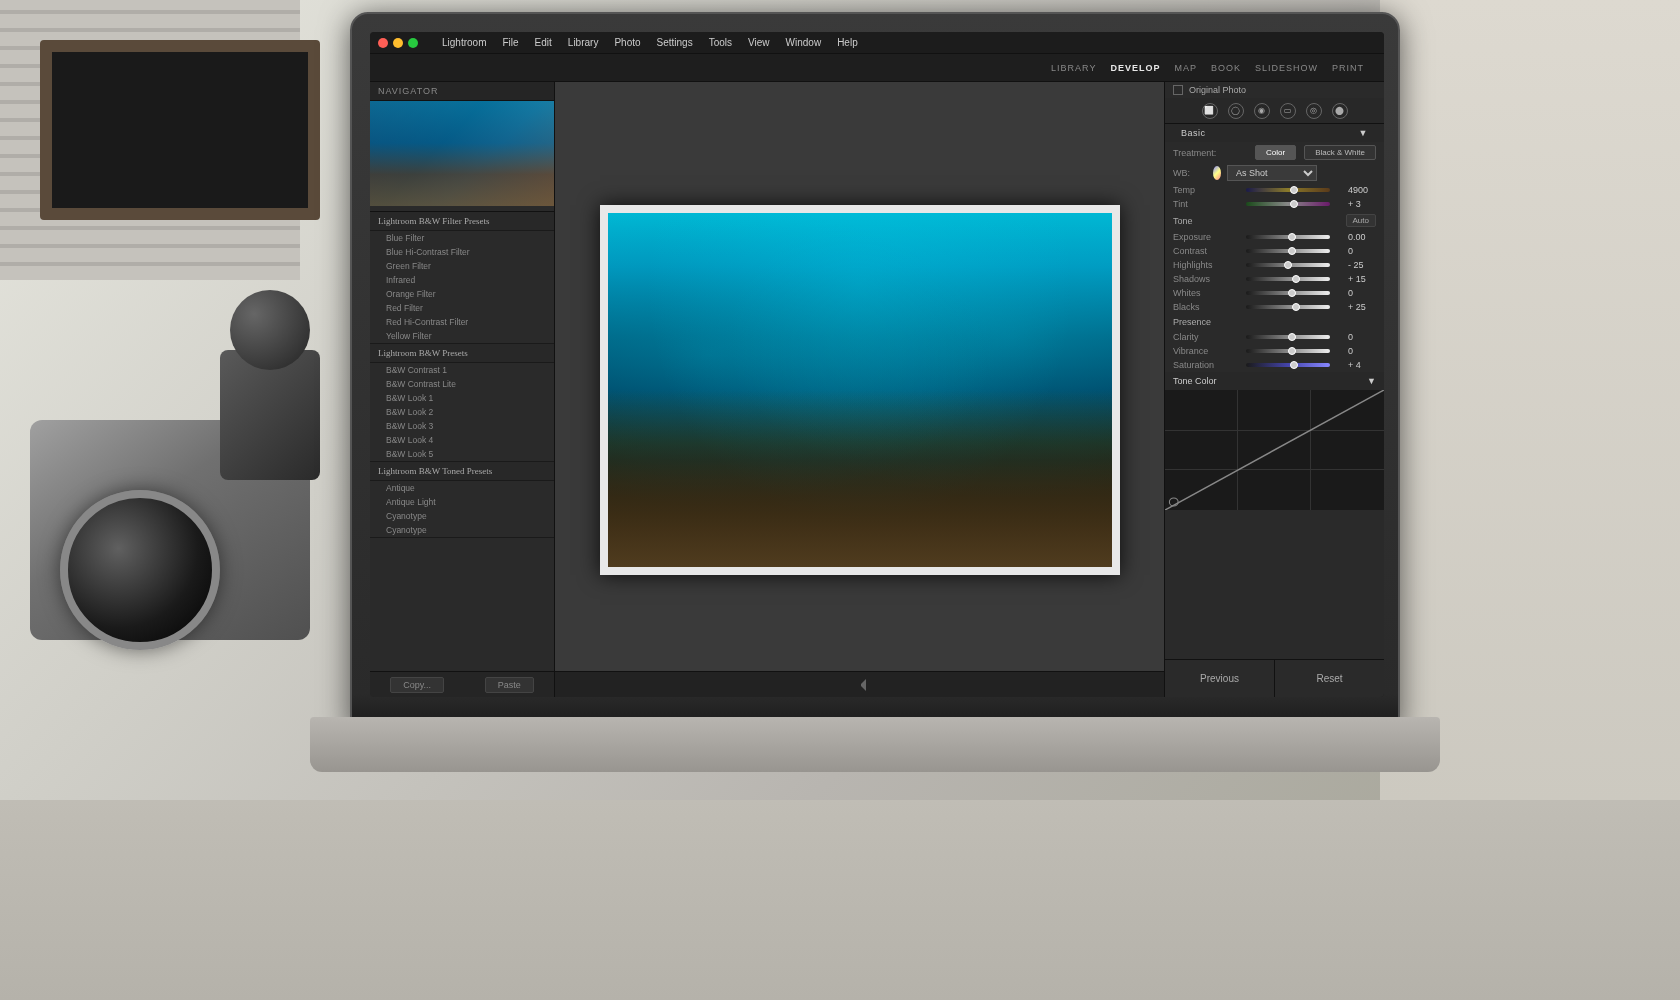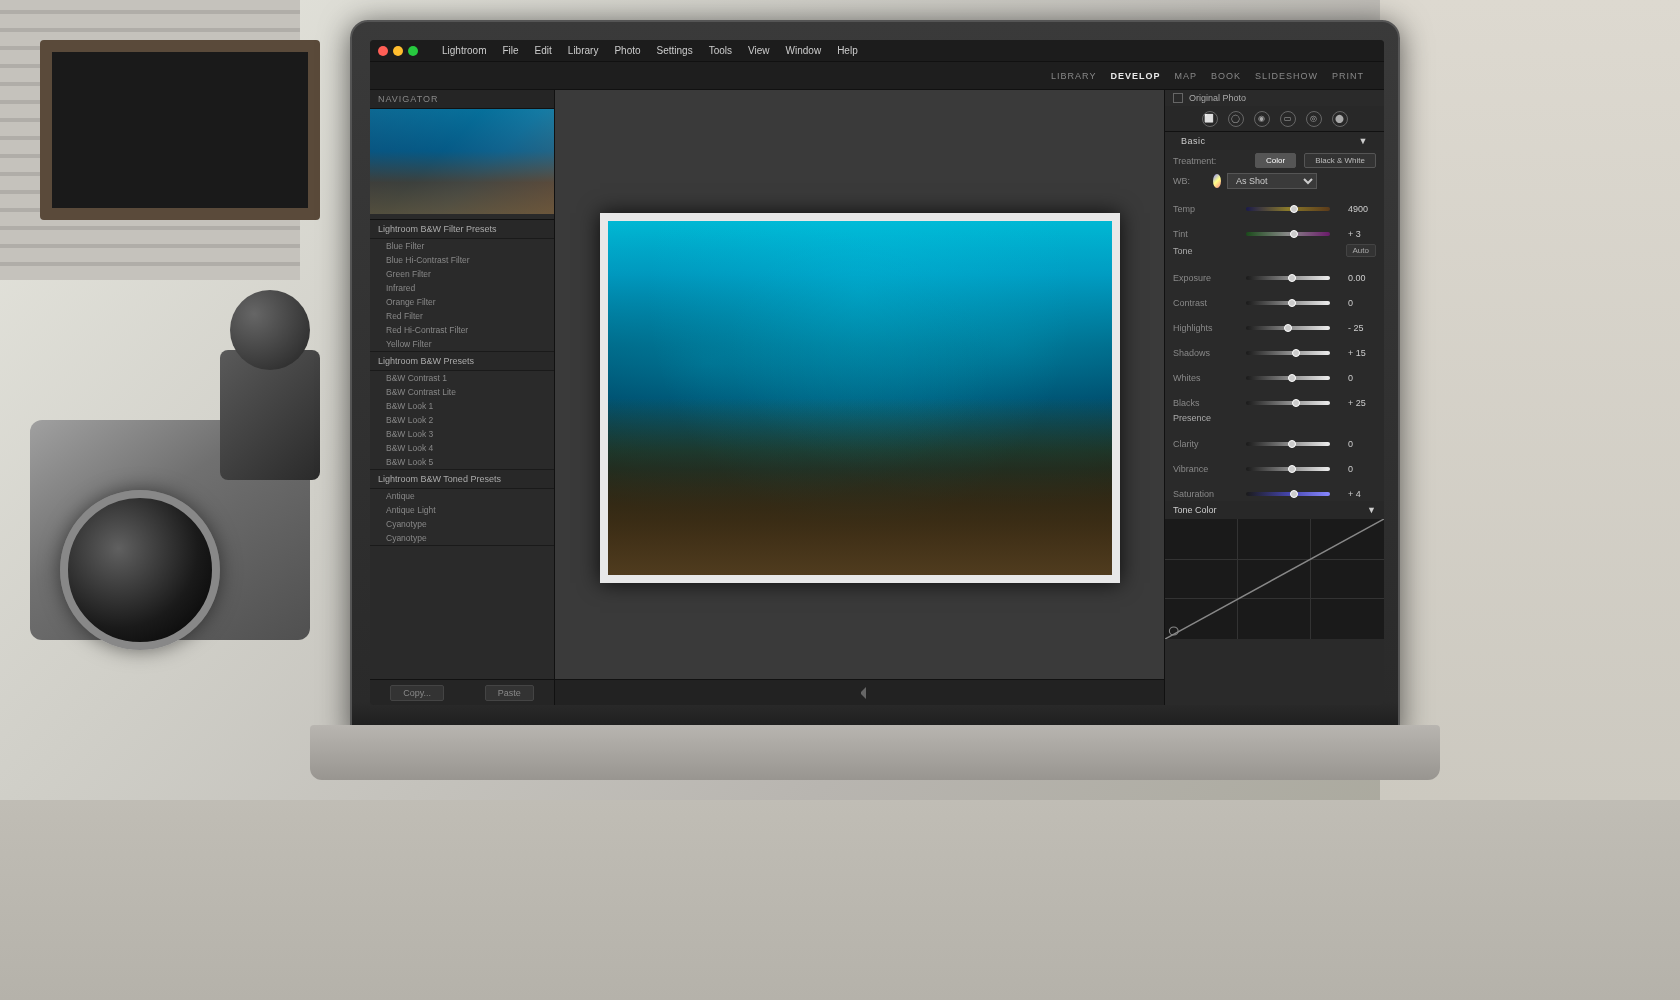--- a/index.html
+++ b/index.html
@@ -81,21 +81,21 @@
       width: 80px;
       height: 80px;
       border-radius: 50%;
       background: radial-gradient(circle at 30% 30%, #666, #222);
     }
 
     
     .laptop-outer {
       position: absolute;
       left: 350px;
-      top: 20px;
+      top: 12px;
       width: 1050px;
       height: 760px;
       border-radius: 13px;
     }
 
     
     .laptop-bezel {
       position: absolute;
       top: 0; left: 0;
       width: 1050px;
@@ -253,20 +253,21 @@
     .preset-section-header {
       font-size: 9px;
       color: #aaa;
       padding: 4px 8px;
       background: #282828;
       border-bottom: 1px solid #1a1a1a;
       cursor: pointer;
       display: flex;
       align-items: center;
       gap: 4px;
+      font-family: Liberation Serif, serif;
     }
     .preset-item {
       font-size: 8.5px;
       color: #888;
       padding: 2px 16px;
       cursor: pointer;
       white-space: nowrap;
       overflow: hidden;
       text-overflow: ellipsis;
     }
@@ -488,21 +489,20 @@
       width: 90px;
       cursor: pointer;
     }
 
     
     .slider-row {
       display: flex;
       align-items: center;
       padding: 2px 8px;
       gap: 18px;
-      margin-top: 11px;
     }
     .slider-label {
       font-size: 9px;
       color: #888;
       width: 55px;
       flex-shrink: 0;
     }
     .slider-track {
       flex: 1;
       height: 4px;
@@ -948,20 +948,24 @@
                 <div class="tc-grid-line" style="left:0; top:66%; width:100%; height:1px;"></div>
                 <svg class="tc-diagonal" viewBox="0 0 200 120" preserveAspectRatio="none">
                   <line x1="0" y1="120" x2="200" y2="0" stroke="#888" stroke-width="1.5"></line>
 
                   <circle cx="8" cy="112" r="4" fill="none" stroke="#888" stroke-width="1"></circle>
                 </svg>
               </div>
 
             </div>
 
+            <div class="lr-bottom-btns">
+              <button class="lr-prev-btn">Previous</button>
+              <button class="lr-reset-btn">Reset</button>
+            </div>
           </div>
 
         </div>
       </div>
     </div>
   </div>
 
   <div class="laptop-hinge"></div>
   <div class="laptop-base"></div>
 </div>

